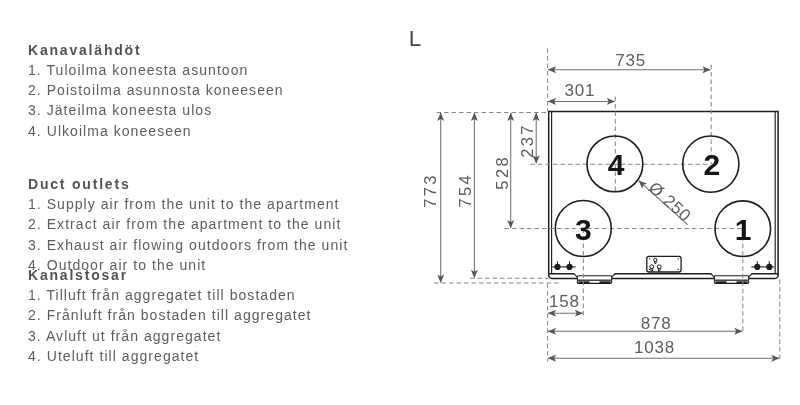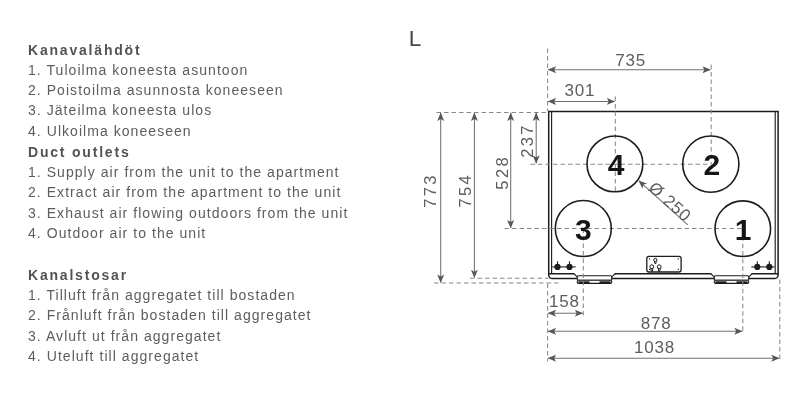--- a/index.html
+++ b/index.html
@@ -14,21 +14,21 @@
 </style>
 </head>
 <body>
 <div class="blk" style="top:39.7px;">
   <b>Kanavalähdöt</b><br>
   1. Tuloilma koneesta asuntoon<br>
   2. Poistoilma asunnosta koneeseen<br>
   3. Jäteilma koneesta ulos<br>
   4. Ulkoilma koneeseen
 </div>
-<div class="blk" style="top:142px;">
+<div class="blk" style="top:174px;">
   <b>Duct outlets</b><br>
   1. Supply air from the unit to the apartment<br>
   2. Extract air from the apartment to the unit<br>
   3. Exhaust air flowing outdoors from the unit<br>
   4. Outdoor air to the unit
 </div>
 <div class="blk" style="top:265px;">
   <b>Kanalstosar</b><br>
   1. Tilluft från aggregatet till bostaden<br>
   2. Frånluft från bostaden till aggregatet<br>

